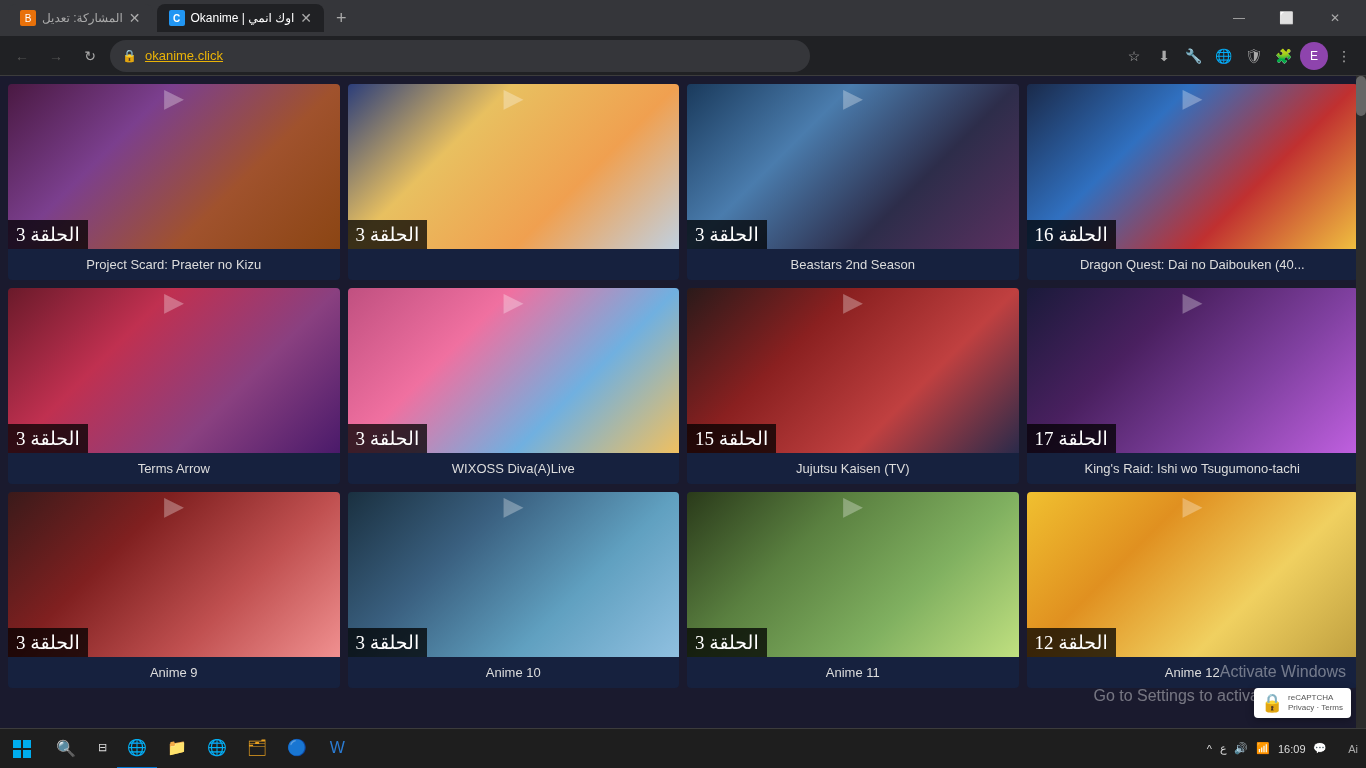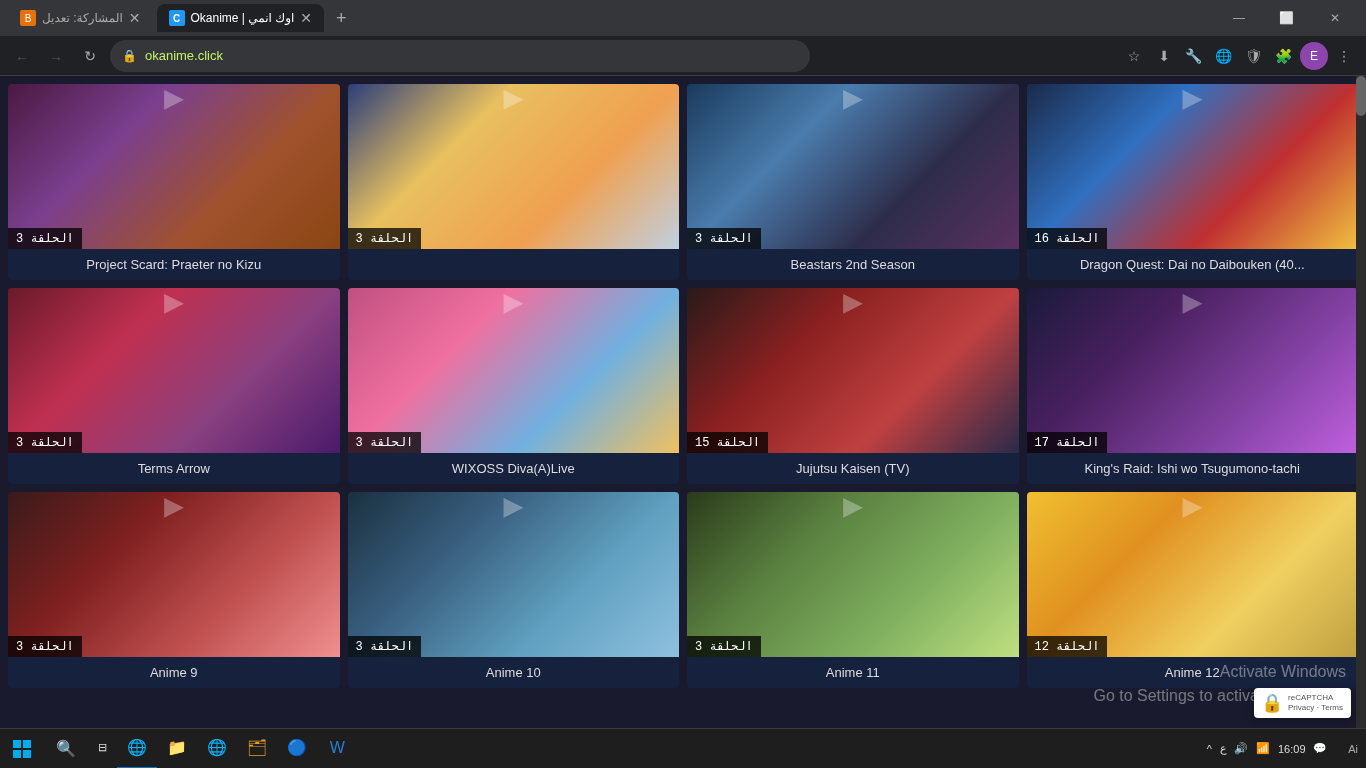--- a/index.html
+++ b/index.html
@@ -14,33 +14,33 @@
     .tab-close { margin-left: auto; color: #aaa; cursor: pointer; font-size: 14px; }
     .tab-add { color: #aaa; cursor: pointer; font-size: 18px; padding: 0 8px; }
     .window-controls { display: flex; align-items: center; margin-left: auto; gap: 2px; }
     .win-btn { width: 46px; height: 36px; display: flex; align-items: center; justify-content: center; cursor: pointer; color: #aaa; font-size: 12px; }
 
     .address-bar { display: flex; align-items: center; height: 40px; background: #202124; padding: 0 8px; gap: 6px; border-bottom: 1px solid #3c3c3c; }
     .nav-btn { width: 28px; height: 28px; border-radius: 50%; display: flex; align-items: center; justify-content: center; cursor: pointer; color: #aaa; font-size: 14px; border: none; background: none; }
     .nav-btn.disabled { color: #555; cursor: default; }
     .url-box { flex: 1; background: #35363a; border-radius: 20px; height: 32px; display: flex; align-items: center; padding: 0 12px; gap: 8px; color: #aaa; font-size: 13px; max-width: 700px; }
     .url-box .lock { color: #aaa; font-size: 12px; }
-    .url-text { color: #bef264; font-size: 13px; }
+    .url-text { color: #eab308; font-size: 13px; text-decoration: underline; }
     .toolbar-icons { display: flex; align-items: center; gap: 2px; margin-left: auto; }
     .toolbar-icon { width: 28px; height: 28px; border-radius: 50%; display: flex; align-items: center; justify-content: center; cursor: pointer; color: #aaa; font-size: 14px; }
     .profile-icon { width: 28px; height: 28px; border-radius: 50%; background: #8e44ad; display: flex; align-items: center; justify-content: center; font-size: 12px; color: #fff; cursor: pointer; }
 
     
     .main-content { background: #1a1a2e; padding: 8px; overflow: hidden; height: calc(768px - 76px); position: relative; }
 
     .anime-grid { display: grid; grid-template-columns: repeat(4, 1fr); gap: 8px; }
 
     .anime-card { background: #16213e; border-radius: 4px; overflow: hidden; cursor: pointer; }
     .anime-thumb { position: relative; width: 100%; height: 165px; overflow: hidden; }
-    .episode-badge { position: absolute; bottom: 0; left: 0; background: rgba(0,0,0,0.75); color: #fff; padding: 3px 8px; font-size: 12px; font-family: Liberation Mono, monospace; direction: rtl; }
+    .episode-badge { position: absolute; bottom: 0; left: 0; background: rgba(0,0,0,0.75); color: #fff; padding: 3px 8px; font-size: 19px; font-family: Liberation Serif, serif; direction: rtl; }
     .anime-title { padding: 8px 10px; font-size: 13px; color: #ddd; text-align: center; white-space: nowrap; overflow: hidden; text-overflow: ellipsis; }
 
     
     .scroll-track { position: absolute; right: 0; top: 0; width: 10px; height: 100%; background: #2c2c2c; }
     .scroll-thumb { position: absolute; right: 0; top: 0; width: 10px; height: 40px; background: #666; border-radius: 5px; }
 
     
     .taskbar { position: fixed; bottom: 0; left: 0; width: 1366px; height: 40px; background: #1e1e1e; display: flex; align-items: center; border-top: 1px solid #3c3c3c; z-index: 999; }
     .taskbar-start { width: 44px; height: 40px; display: flex; align-items: center; justify-content: center; cursor: pointer; }
     .taskbar-search { width: 44px; height: 40px; display: flex; align-items: center; justify-content: center; cursor: pointer; color: #aaa; }

